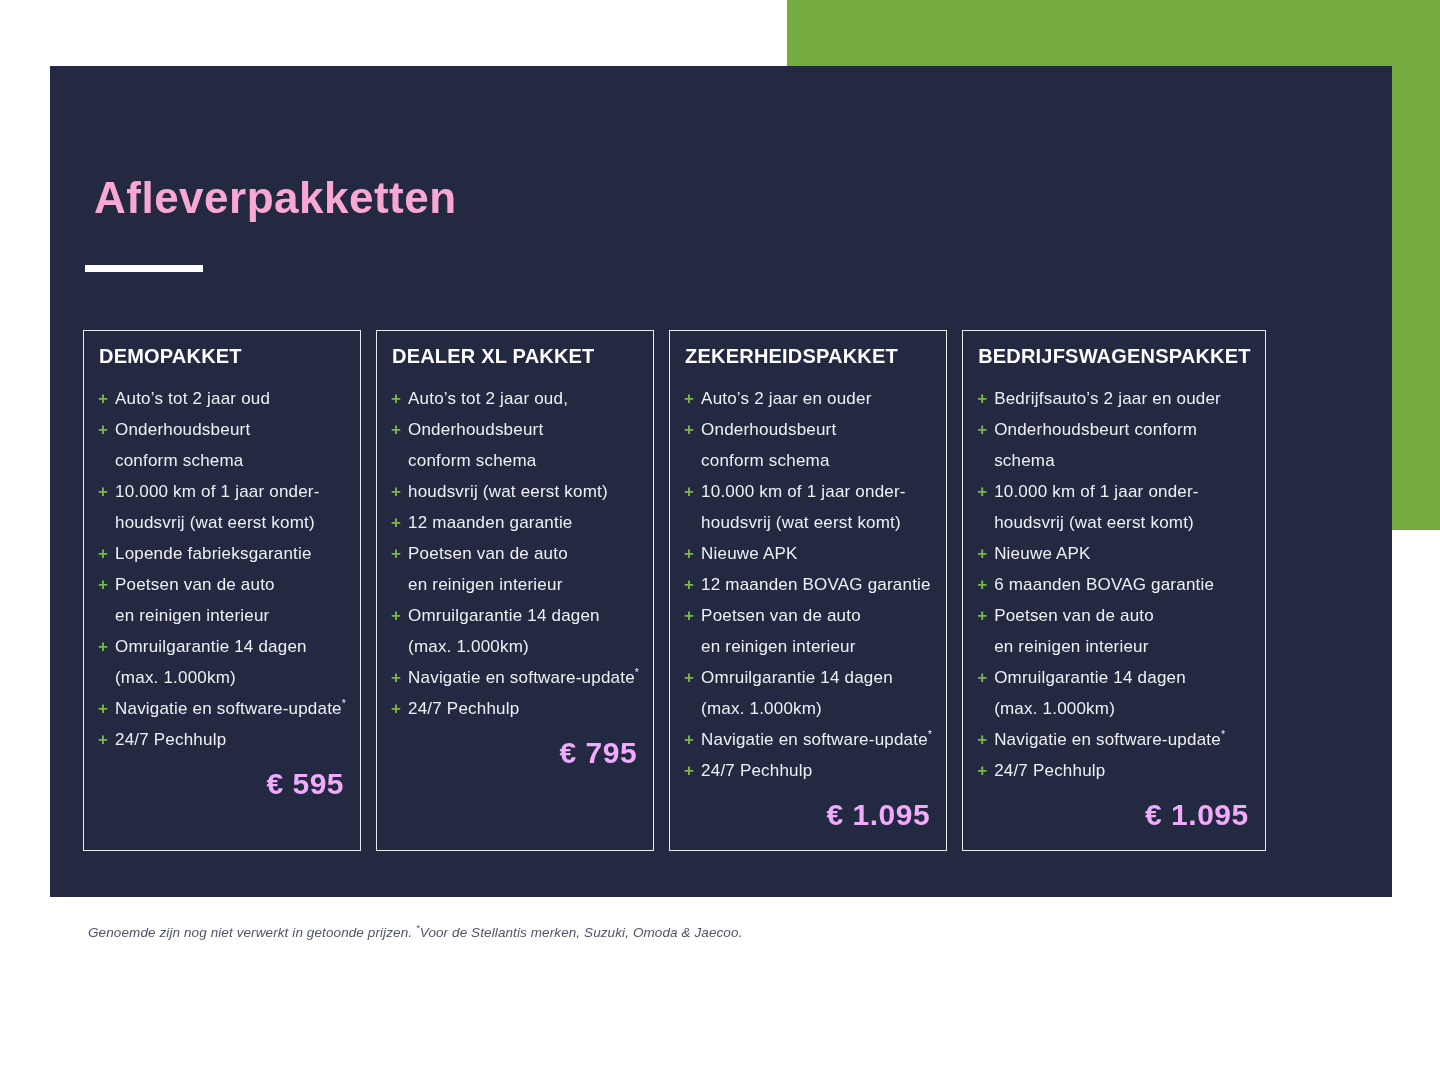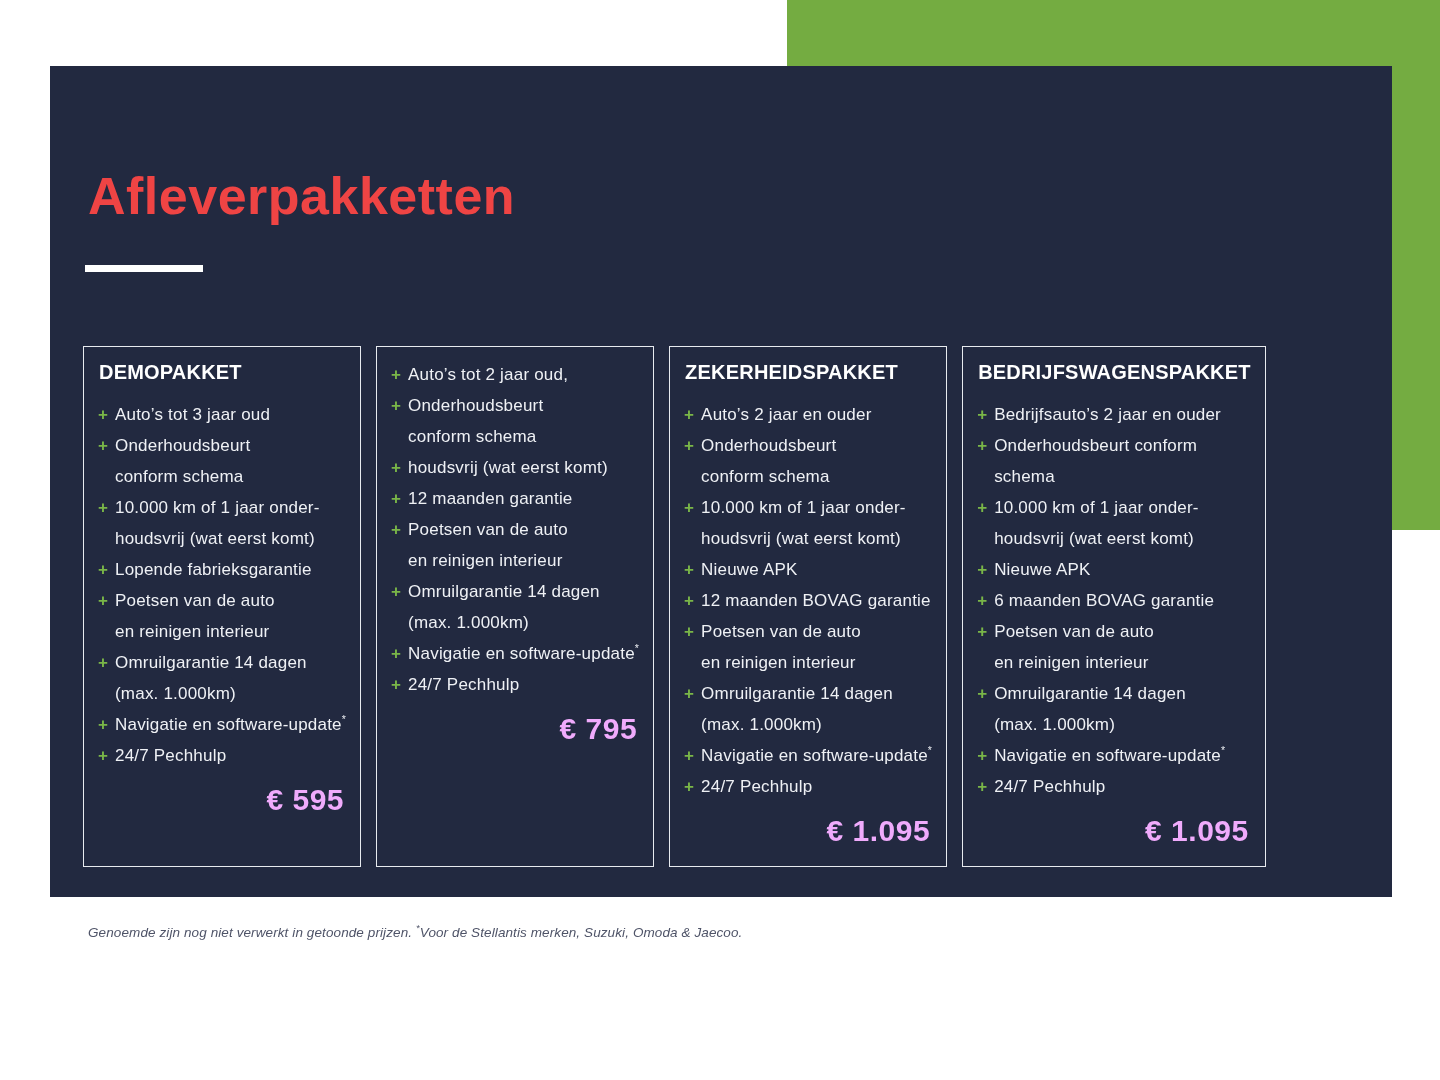--- a/index.html
+++ b/index.html
@@ -19,31 +19,31 @@
   }
   .green-block{
     position:absolute;left:787px;top:0;width:653px;height:530px;
     background:var(--green);
   }
   .panel{
     position:absolute;left:50px;top:66px;width:1342px;height:831px;
     background:var(--navy);
   }
   .page-title{
-    position:absolute;left:38px;top:102px;margin:0;
-    font-size:52px;line-height:1.1;font-weight:bold;color:#ef4444;
+    position:absolute;left:38px;top:102px;margin:6px;
+    font-size:44px;line-height:1.1;font-weight:bold;color:#f9a8d4;
     letter-spacing:0.5px;
   }
   .title-underline{
     position:absolute;left:35px;top:199px;width:118px;height:7px;
     background:#ffffff;
   }
   .cards{
     position:absolute;left:33px;top:264px;width:1058px;
-    display:flex;gap:15px;margin-top:16px;
+    display:flex;gap:15px;
   }
   .card{
     flex:1;height:521px;
     border:1.5px solid var(--card-border);
     padding:12px 14px 0 14px;
     display:flex;flex-direction:column;
   }
   .card-title{
     margin:0 0 14px 1px;
     font-size:20px;line-height:26px;font-weight:bold;color:#ffffff;
@@ -80,21 +80,21 @@
 
 <div class="panel">
   <h1 class="page-title">Afleverpakketten</h1>
   <div class="title-underline"></div>
   <div class="cards" id="cards">
   <div class="card">
     <h2 class="card-title">DEMOPAKKET</h2>
     <div class="features">
           <div class="feature">
             <span class="plus">+</span>
-            <div class="line">Auto’s tot 3 jaar oud</div>
+            <div class="line">Auto’s tot 2 jaar oud</div>
           </div>
           <div class="feature">
             <span class="plus">+</span>
             <div class="line">Onderhoudsbeurt</div>
             <div class="line">conform schema</div>
           </div>
           <div class="feature">
             <span class="plus">+</span>
             <div class="line">10.000 km of 1 jaar onder-</div>
             <div class="line">houdsvrij (wat eerst komt)</div>
@@ -119,20 +119,21 @@
           </div>
           <div class="feature">
             <span class="plus">+</span>
             <div class="line">24/7 Pechhulp</div>
           </div>
         </div>
     <div class="price">€ 595</div>
   </div>
 
   <div class="card">
+    <h2 class="card-title">DEALER XL PAKKET</h2>
     <div class="features">
           <div class="feature">
             <span class="plus">+</span>
             <div class="line">Auto’s tot 2 jaar oud,</div>
           </div>
           <div class="feature">
             <span class="plus">+</span>
             <div class="line">Onderhoudsbeurt</div>
             <div class="line">conform schema</div>
           </div>

